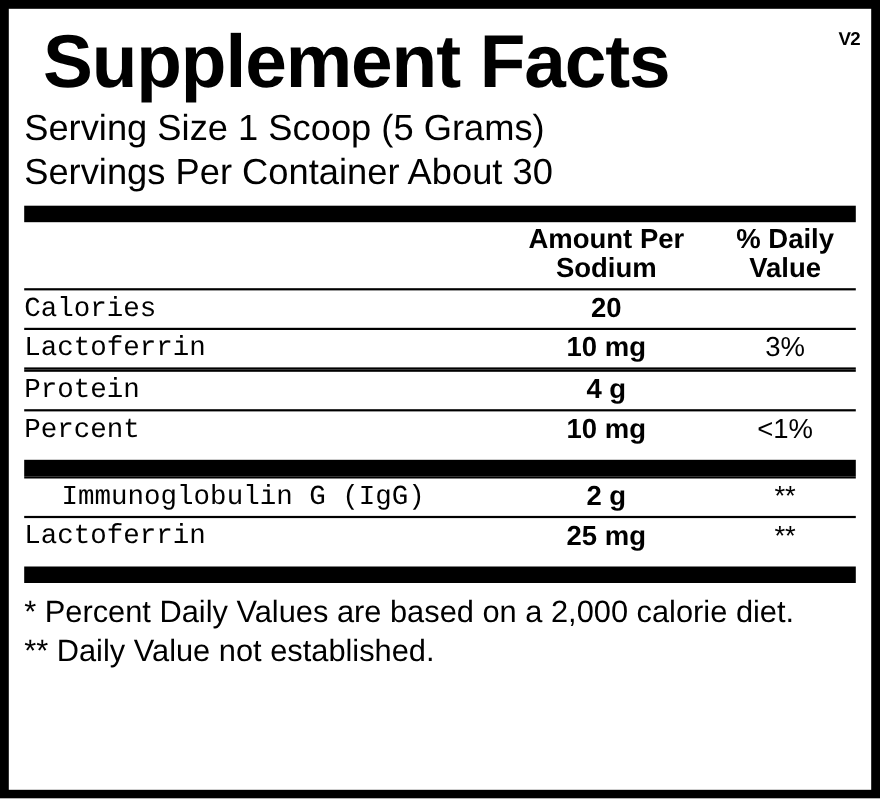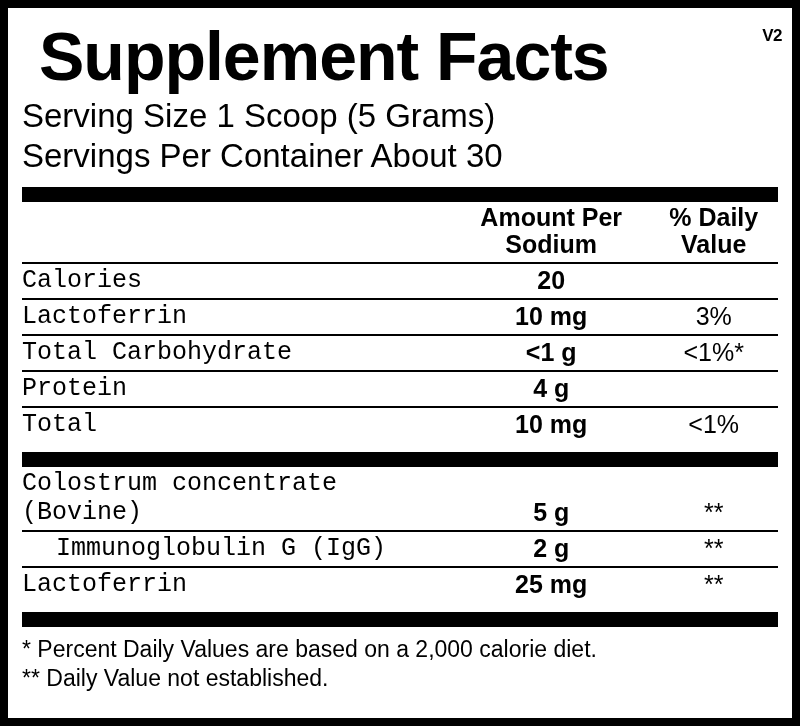--- a/index.html
+++ b/index.html
@@ -88,21 +88,21 @@
     line-height: 1.1;
     padding-top: 6px;
     padding-bottom: 6px;
     vertical-align: top;
     margin-top: 29px;
   }
   .indent {
     padding-left: 34px !important;
   }
   .footnotes {
-    font-size: 23px;
+    font-size: 28px;
     line-height: 1.3;
     padding-top: 8px;
   }
   .footnote {
     white-space: nowrap;
   }
 </style>
 </head>
 <body>
 
@@ -153,59 +153,49 @@
         <td class="name">Lactoferrin</td>
         <td class="amount">10 mg</td>
         <td class="dv">3%</td>
       </tr>
       <tr class="divider">
         <td colspan="3">
               <div class="line"></div>
             </td>
       </tr>
 
-      <tr>
-        <td class="name">Total Carbohydrate</td>
-        <td class="amount">&lt;1 g</td>
-        <td class="dv">&lt;1%*</td>
-      </tr>
       <tr class="divider">
         <td colspan="3">
               <div class="line"></div>
             </td>
       </tr>
 
       <tr>
         <td class="name">Protein</td>
         <td class="amount">4 g</td>
         <td class="dv"></td>
       </tr>
       <tr class="divider">
         <td colspan="3">
               <div class="line"></div>
             </td>
       </tr>
 
       <tr>
-        <td class="name">Total</td>
+        <td class="name">Percent</td>
         <td class="amount">10 mg</td>
         <td class="dv">&lt;1%</td>
       </tr>
     </tbody>
       </table>
 
     <div class="rule-thick"></div>
 
     <table class="facts">
       <tbody>
-          <tr>
-        <td class="name">Colostrum concentrate (Bovine)</td>
-        <td class="amount">5 g</td>
-        <td class="dv">**</td>
-      </tr>
       <tr class="divider">
         <td colspan="3">
               <div class="line"></div>
             </td>
       </tr>
 
       <tr>
         <td class="name indent">Immunoglobulin G (IgG)</td>
         <td class="amount">2 g</td>
         <td class="dv">**</td>

